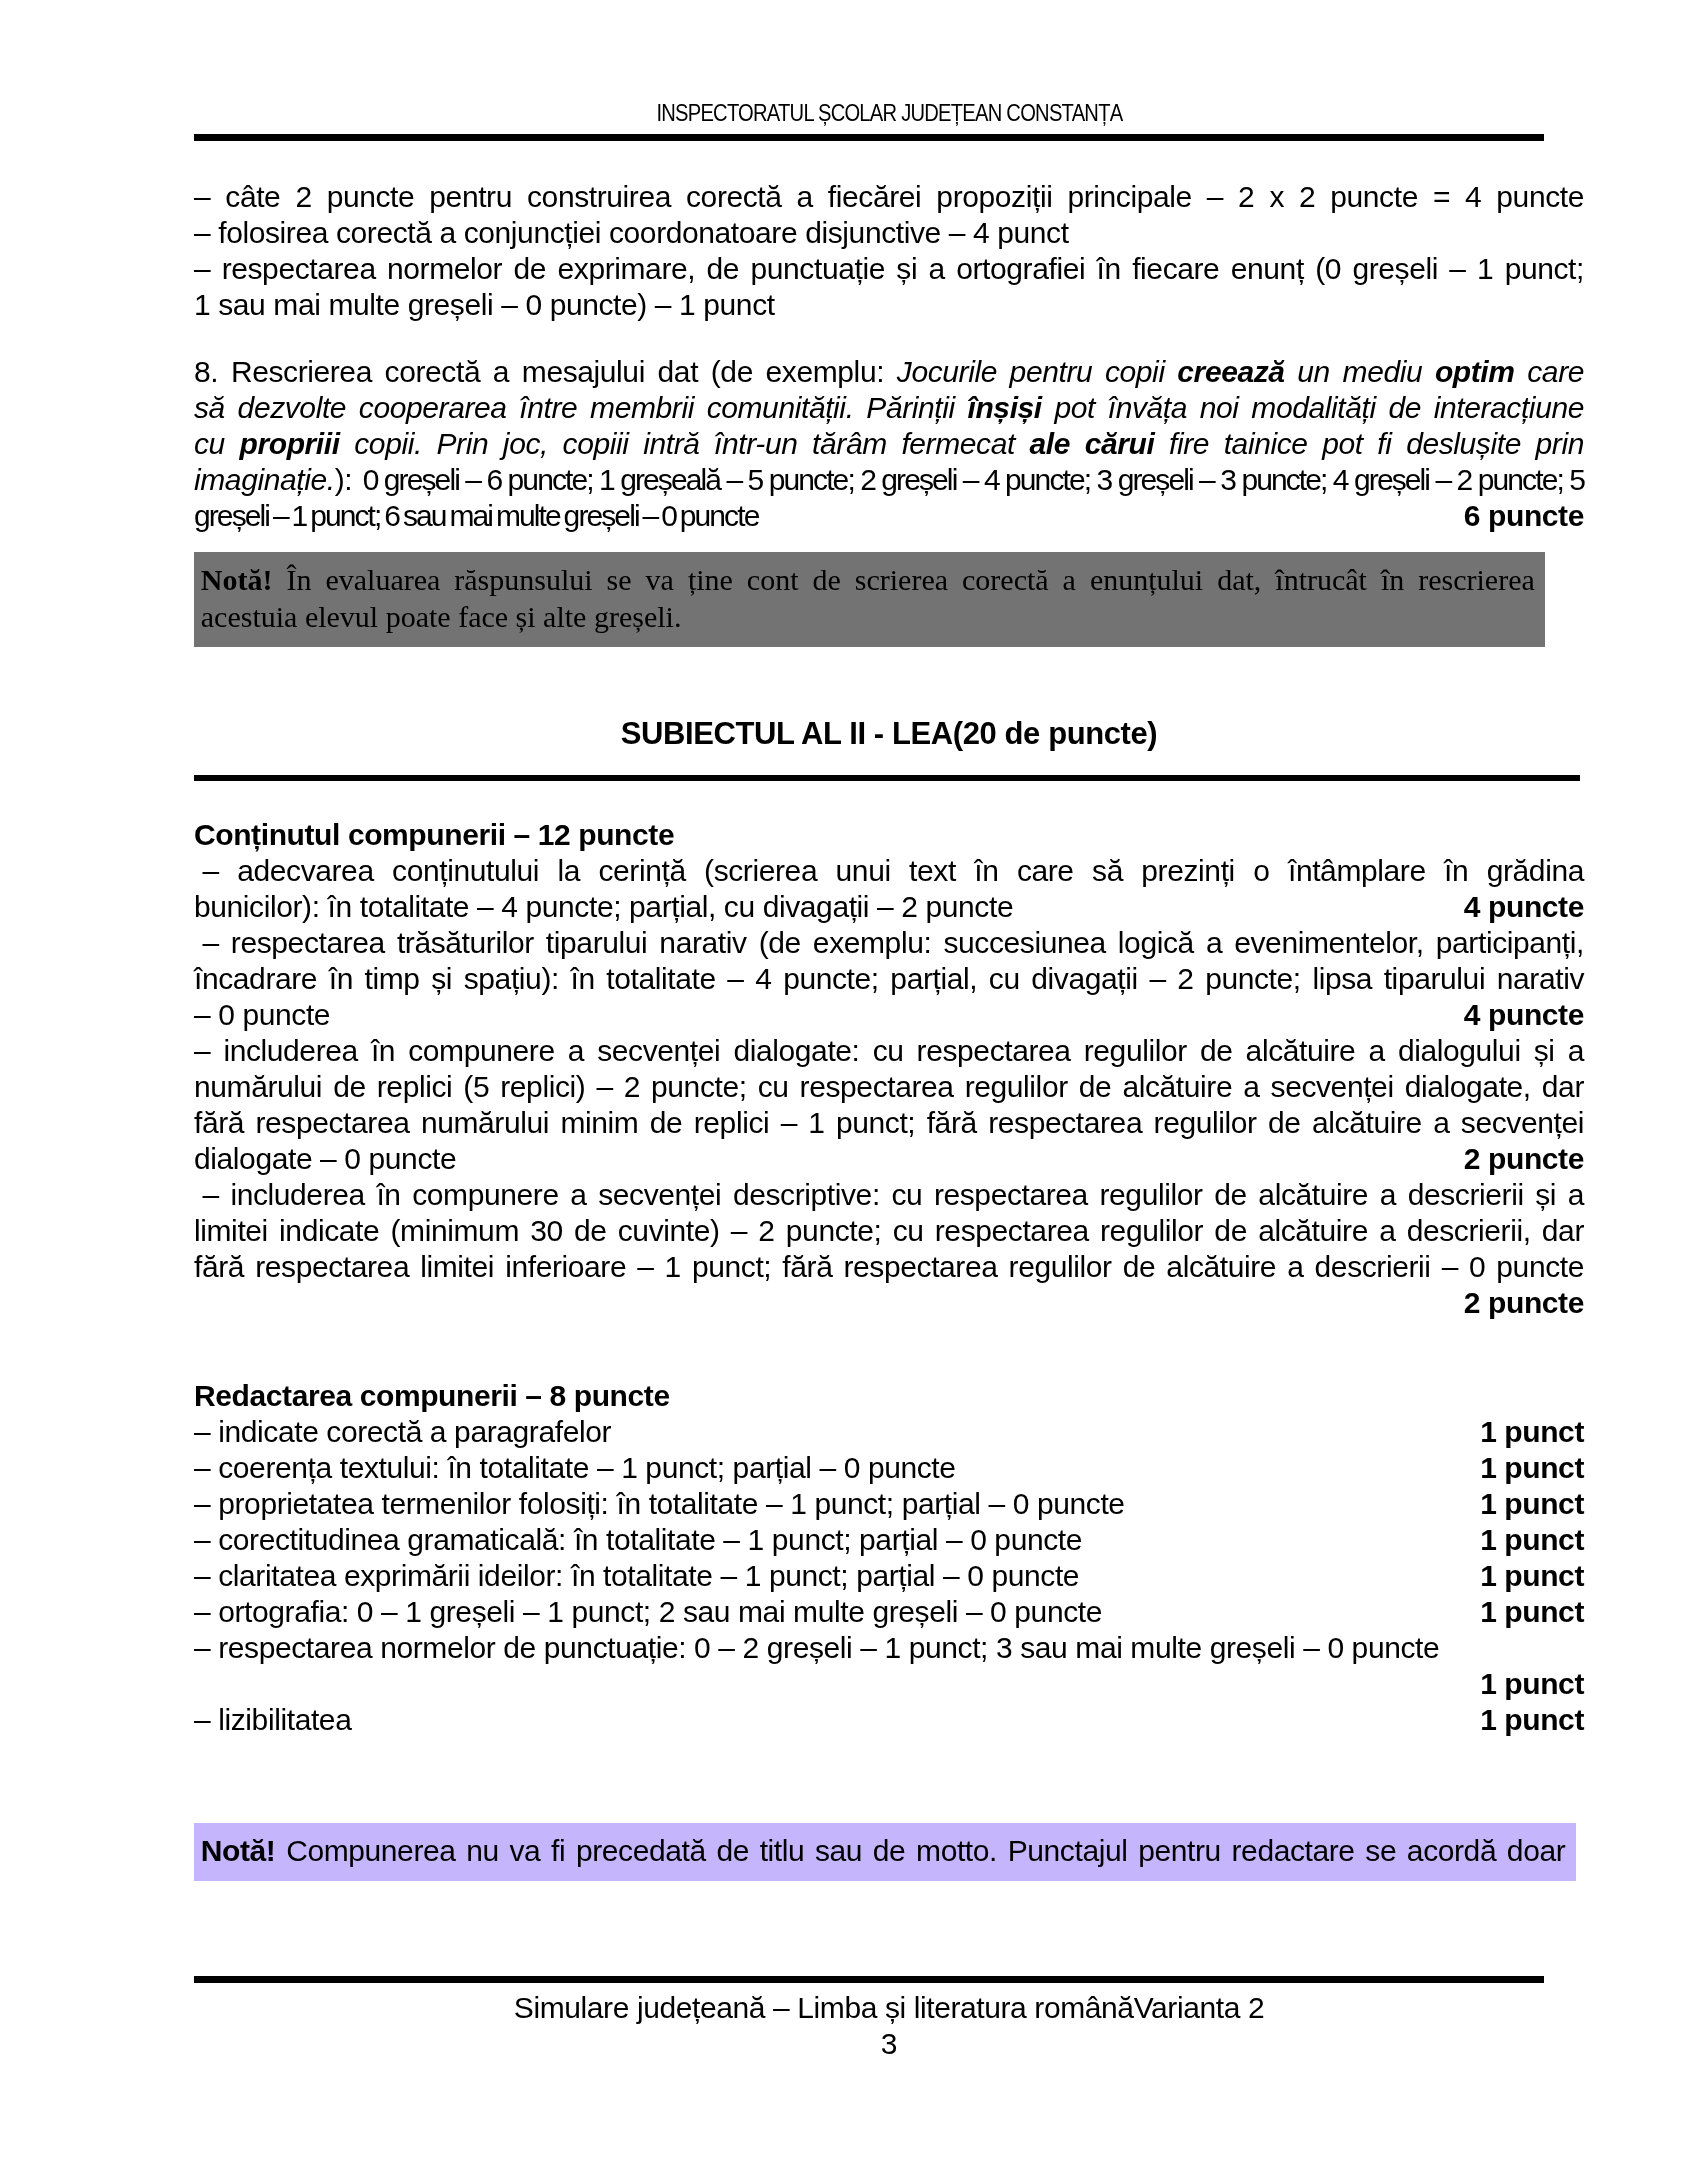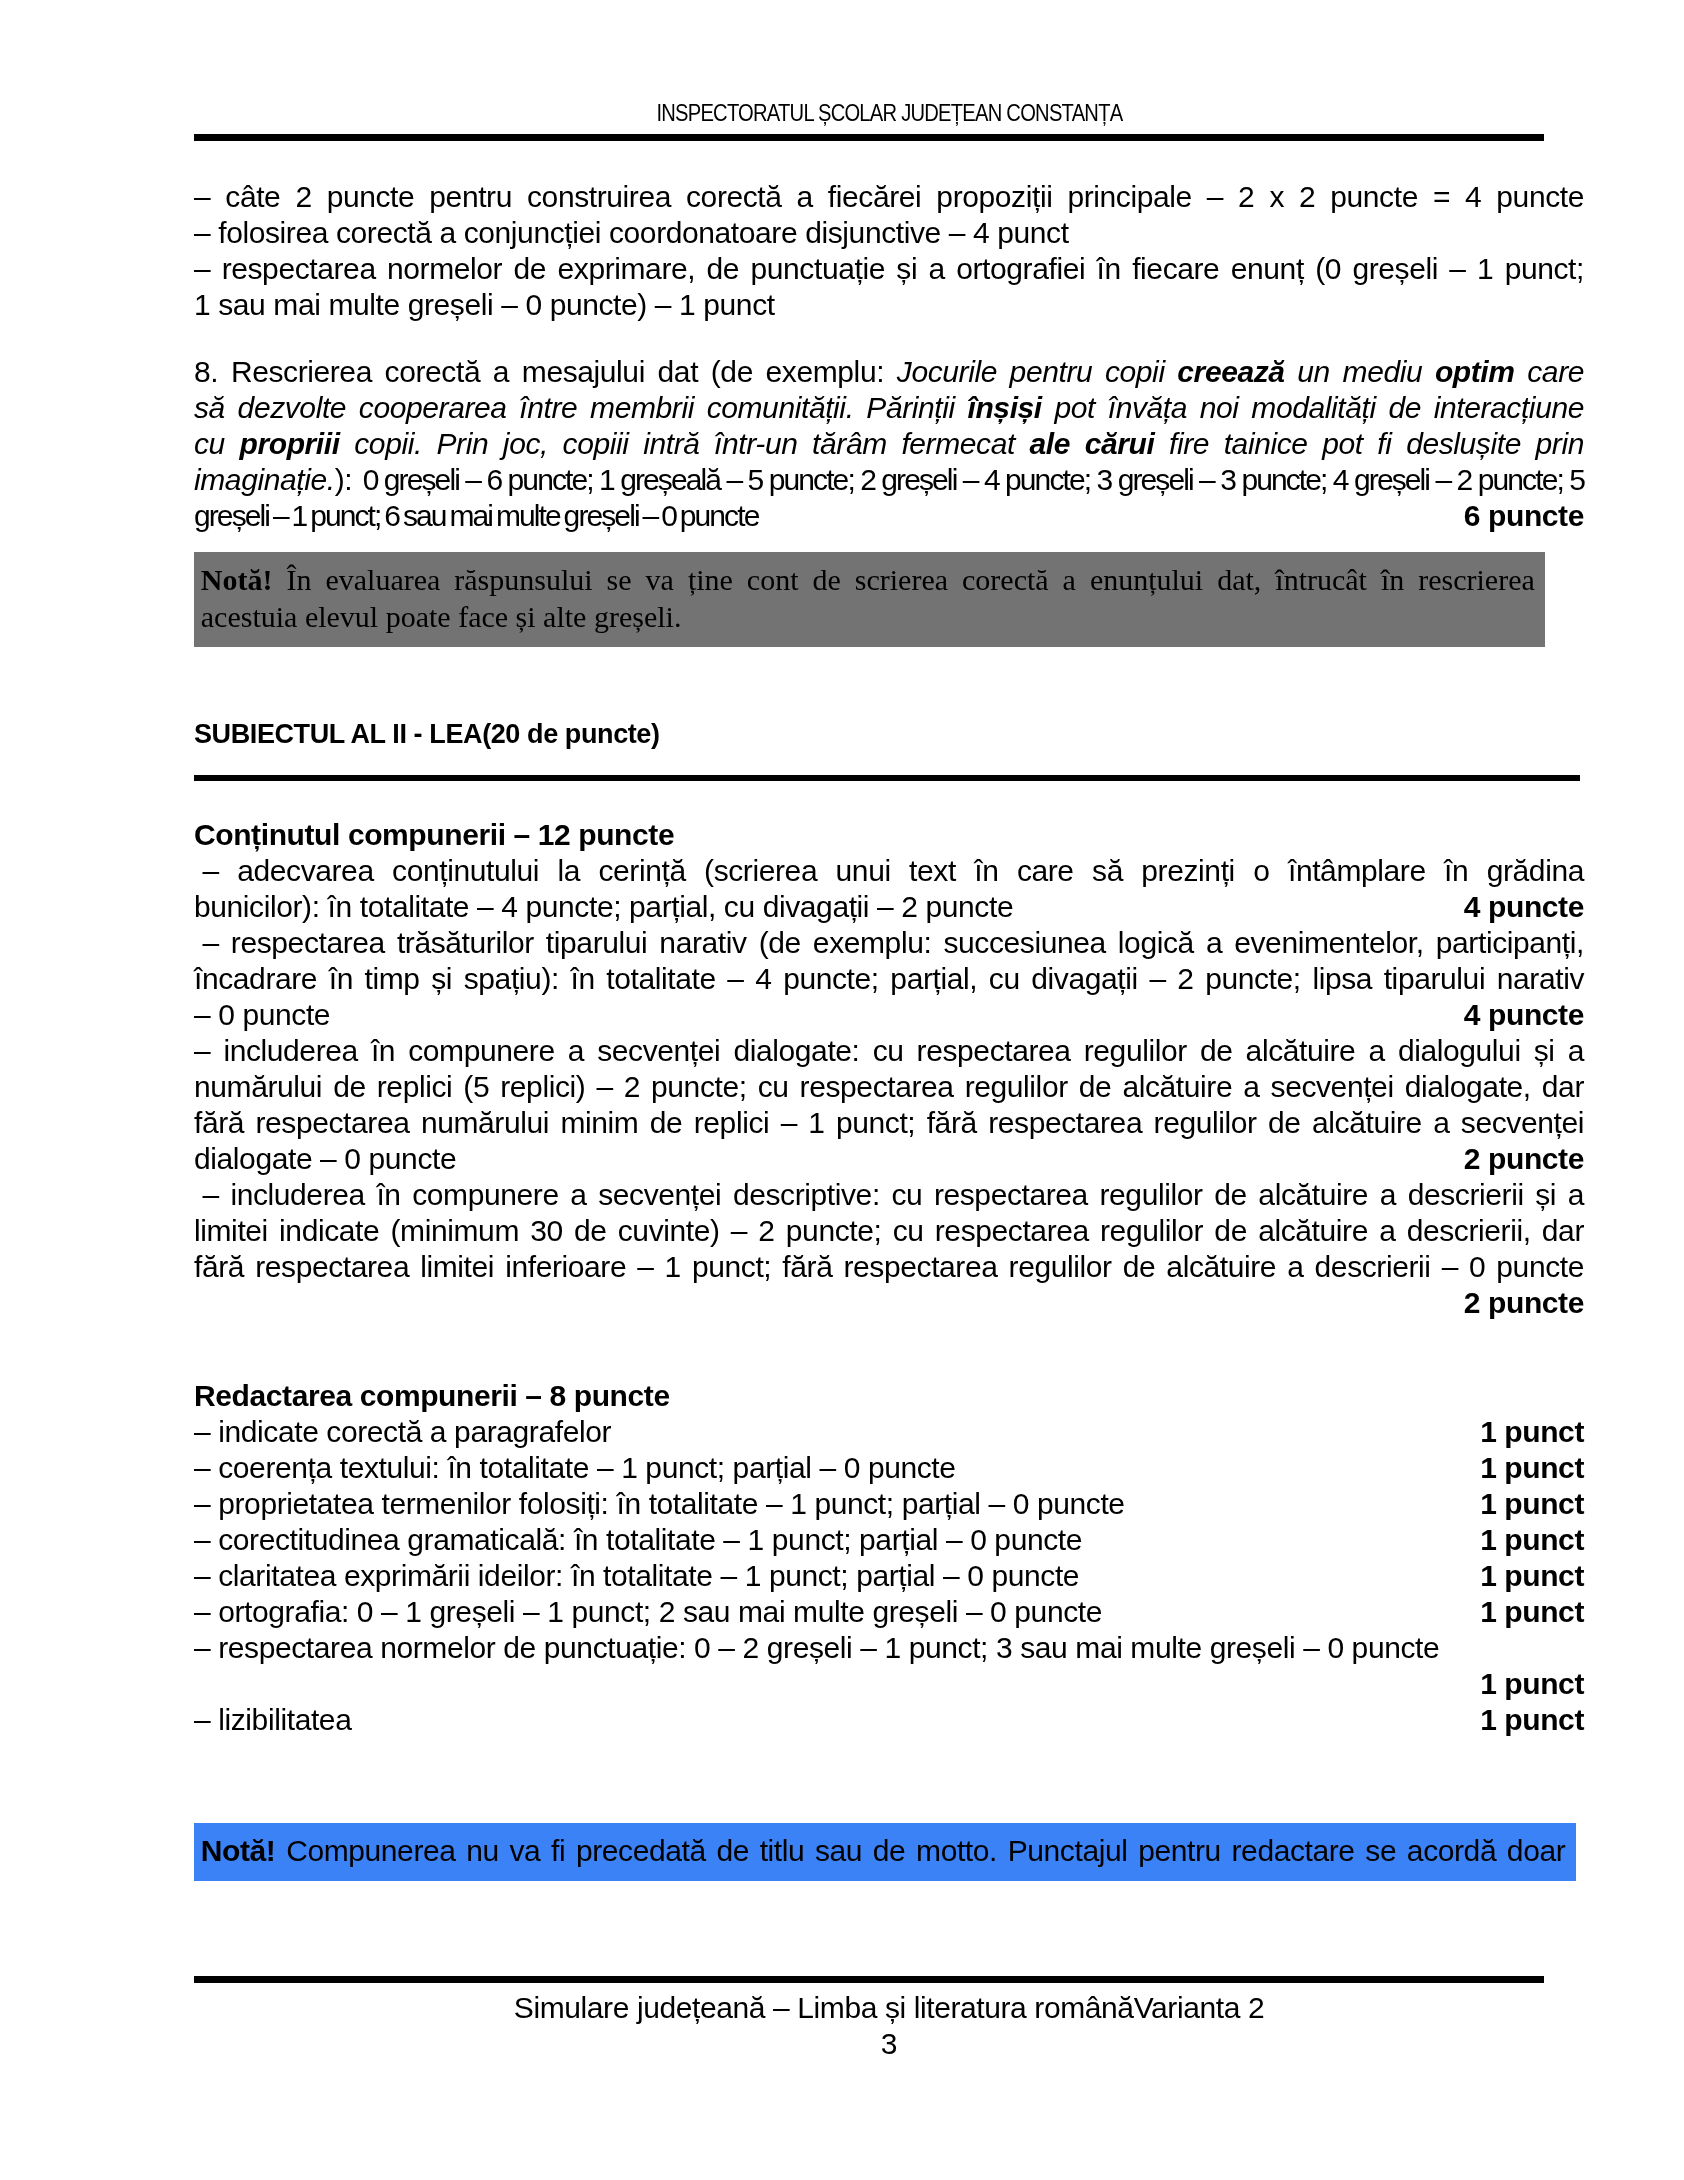--- a/index.html
+++ b/index.html
@@ -35,22 +35,22 @@
   .i { font-style:italic; }
   .cond { letter-spacing:-1.9px; word-spacing:-2.6px; }
 
   .note-box { background:#d9d9d9; padding:8.5px 10.2px 12px 6.8px; }
   #note1 { margin-top:18px; margin-right:39px;
            font-family:"Liberation Serif", serif; font-size:30px; line-height:37px; letter-spacing:0; }
   #note1 .line { min-height:37px; }
   #note2 { margin-top:85px; margin-right:8.5px; font-size:30px; line-height:37px; }
   #note2 .line { min-height:37px; }
 
-  .subject-row { display:flex; justify-content:flex-start; align-items:baseline;
-                 margin-top:69px; font-weight:bold; font-size:27px; }
+  .subject-row { display:flex; justify-content:center; align-items:baseline;
+                 margin-top:69px; font-weight:bold; font-size:31px; }
 
   .block-title { font-weight:bold; }
   #content-title { margin-top:36px; }
   #redact-title  { margin-top:57px; }
 
   .footer-row { display:flex; justify-content:center; align-items:baseline; margin-top:6.8px; }
   .page-num { text-align:center; }
 </style>
 </head>
 <body style="color: rgb(0, 0, 0); background: rgb(255, 255, 255);">
@@ -150,21 +150,21 @@
       <div class="line row">
         <span class="lt"></span>
         <span class="score">1 punct</span>
       </div>
       <div class="line row">
         <span class="lt"><span>– lizibilitatea</span></span>
         <span class="score">1 punct</span>
       </div>
     </div>
 
-  <div class="note-box" id="note2" style="background: #3b82f6;">
+  <div class="note-box" id="note2" style="background: #c4b5fd;">
     <div id="note2-lines">
         <div class="line just"><span class="b">Notă! </span><span>Compunerea nu va fi precedată de titlu sau de motto. Punctajul pentru redactare se acordă doar</span></div>
       </div>
   </div>
 
   <div class="rule" id="rule3" style="background: rgb(0, 0, 0);"></div>
   <div class="footer-row">
     <span>Simulare județeană – Limba și literatura română</span>
     <span>Varianta 2</span>
   </div>

